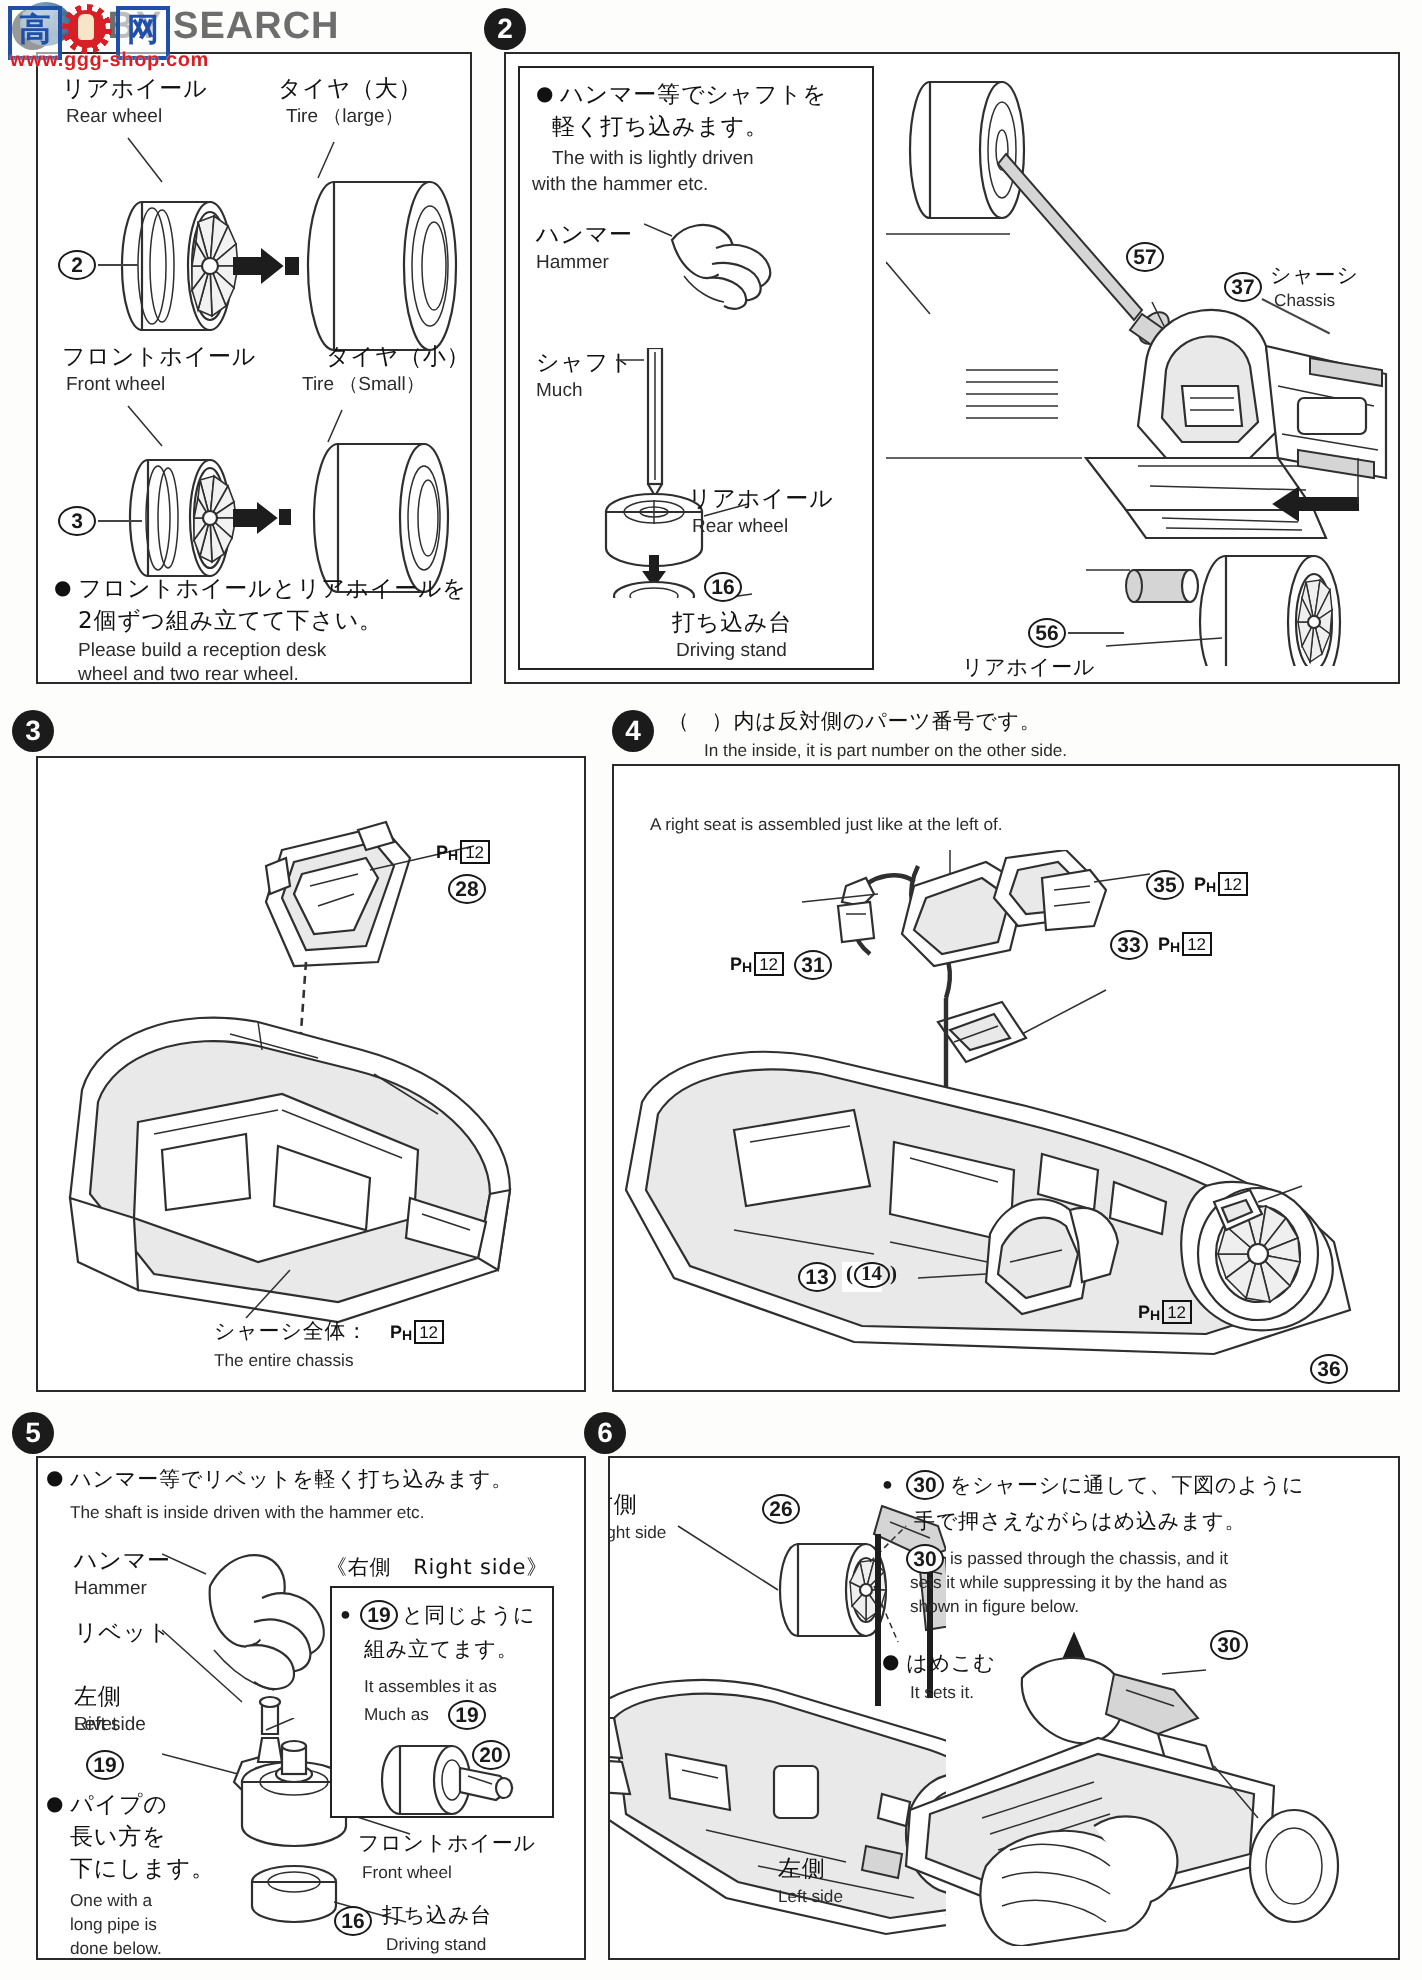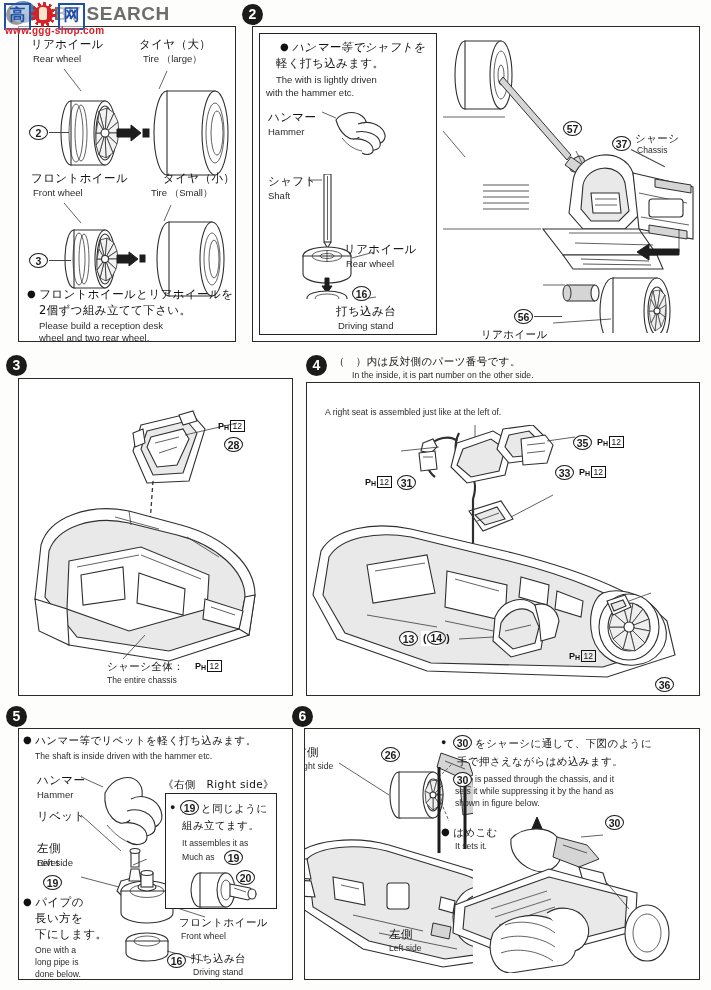--- a/index.html
+++ b/index.html
@@ -332,39 +332,39 @@
     <div class="jp abs bullet" style="left:8px; top:260px;">フロントホイールとリアホイールを</div>
     <div class="jp abs" style="left:20px; top:276px;">2個ずつ組み立てて下さい。</div>
     <div class="en abs" style="left:20px; top:293px;">Please build a reception desk</div>
     <div class="en abs" style="left:20px; top:305px;">wheel and two rear wheel.</div>
   </div>
 
   <div class="step-num" style="left:242px; top:4px;">2</div>
   <div class="panel" style="left:252px; top:26px; width:448px; height:316px;">
 
     <div class="subbox" style="left:6px; top:6px; width:178px; height:302px;">
-      <div class="jp abs bullet" style="left:20px; top:6px;font-style:italic;">ハンマー等でシャフトを</div>
+      <div class="jp abs bullet" style="left:8px; top:6px;">ハンマー等でシャフトを</div>
       <div class="jp abs" style="left:16px; top:22px;">軽く打ち込みます。</div>
       <div class="en abs" style="left:16px; top:40px;">The with is lightly driven</div>
       <div class="en abs" style="left:6px; top:53px;">with the hammer etc.</div>
 
       <div class="jp abs" style="left:8px; top:76px;">ハンマー</div>
       <div class="en abs" style="left:8px; top:92px;">Hammer</div>
 
       <svg width="90" height="60" style="position:absolute;left:62px;top:70px;">
         <path class="ln2" d="M0 8 L14 14"></path>
         <path class="fillw" d="M14 16 C20 8, 32 6, 40 12 C48 18, 44 30, 36 34 C28 38, 18 30, 14 16 Z"></path>
         <path class="fillw" d="M36 20 C46 16, 58 20, 62 28 C66 36, 58 42, 50 40"></path>
         <path class="fillw" d="M34 28 C44 26, 56 30, 58 38 C60 45, 52 48, 45 45"></path>
         <path class="fillw" d="M32 35 C40 34, 50 38, 51 45 C52 50, 45 52, 40 49"></path>
         <path class="ln2" d="M20 34 C26 42, 34 46, 40 47"></path>
       </svg>
 
       <div class="jp abs" style="left:8px; top:140px;">シャフト</div>
-      <div class="en abs" style="left:8px; top:156px;">Shaft</div>
+      <div class="en abs" style="left:8px; top:156px;">Much</div>
 
       <svg width="170" height="125" style="position:absolute;left:4px;top:140px;">
         <path class="ln2" d="M44 6 L58 6"></path>
 
         <rect class="fillw" x="60" y="0" width="7" height="68"></rect>
         <path class="ln2" d="M63.5 2 L63.5 66"></path>
         <path class="ln" d="M60 68 L63.5 74 L67 68"></path>
 
         <ellipse class="fillw" cx="63" cy="82" rx="24" ry="9"></ellipse>
         <path class="fillw" d="M39 82 L39 100 A24 9 0 0 0 87 100 L87 82 Z"></path>
@@ -617,21 +617,21 @@
     <div class="paint" style="left:58px; top:94px;">P<span class="sub">H</span><span class="sq">12</span></div>
     <div class="pnum" style="left:90px; top:92px;">31</div>
 
     <div class="pnum" style="left:266px; top:52px;">35</div>
     <div class="paint" style="left:290px; top:54px;">P<span class="sub">H</span><span class="sq">12</span></div>
 
     <div class="pnum" style="left:248px; top:82px;">33</div>
     <div class="paint" style="left:272px; top:84px;">P<span class="sub">H</span><span class="sq">12</span></div>
 
     <div class="pnum" style="left:92px; top:248px;">13</div>
-    <div class="pnum paren" style="left:114px; top:248px; width:20px;">(<span class="b">14</span>)</div>
+    <div class="pnum paren" style="left:114px; top:248px; width:20px;font-family:Liberation Serif, serif;">(<span class="b">14</span>)</div>
 
     <div class="paint" style="left:262px; top:268px;">P<span class="sub">H</span><span class="sq">12</span></div>
     <div class="pnum" style="left:348px; top:254px;margin-top:40px;">36</div>
   </div>
 
   <div class="step-num" style="left:6px; top:706px;">5</div>
   <div class="panel" style="left:18px; top:728px; width:275px; height:252px;">
 
     <div class="jp sm abs bullet" style="left:4px; top:4px;">ハンマー等でリベットを軽く打ち込みます。</div>
     <div class="en abs tiny" style="left:16px; top:22px;">The shaft is inside driven with the hammer etc.</div>

